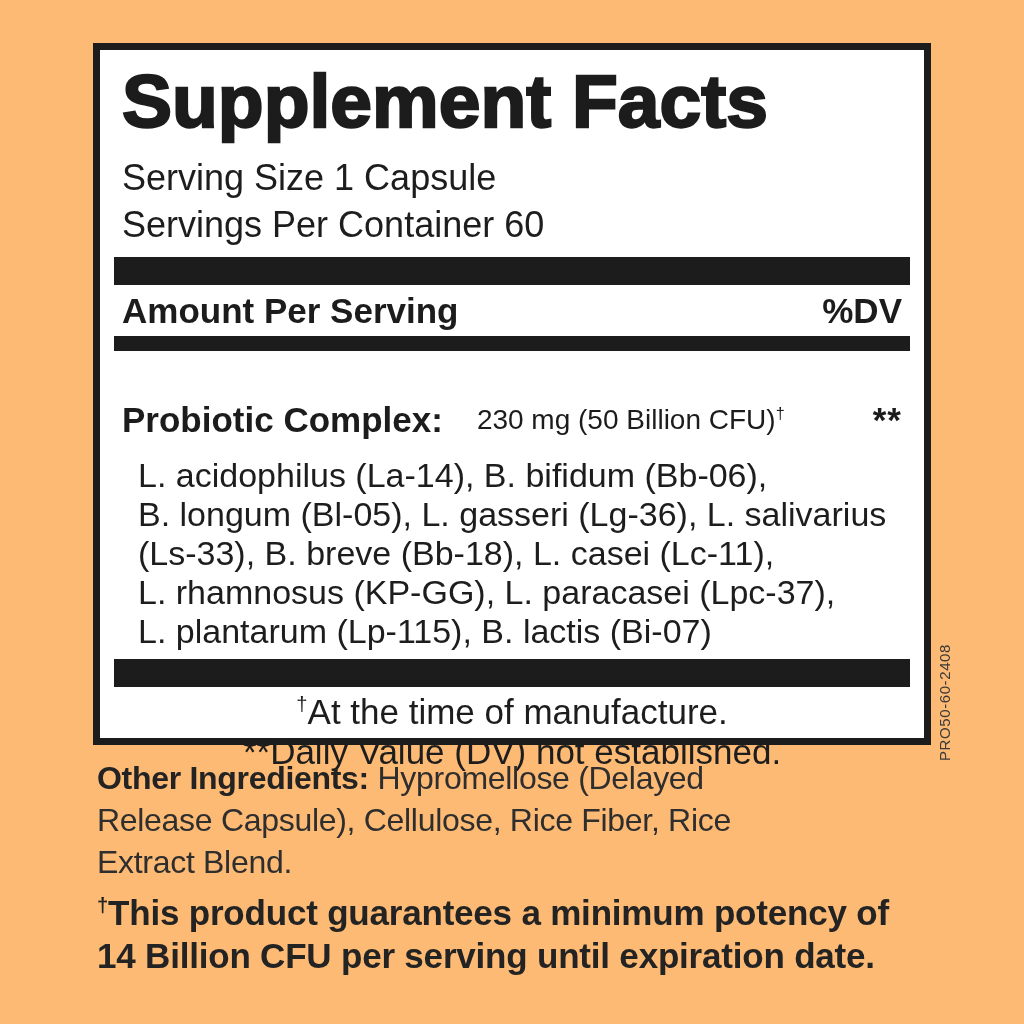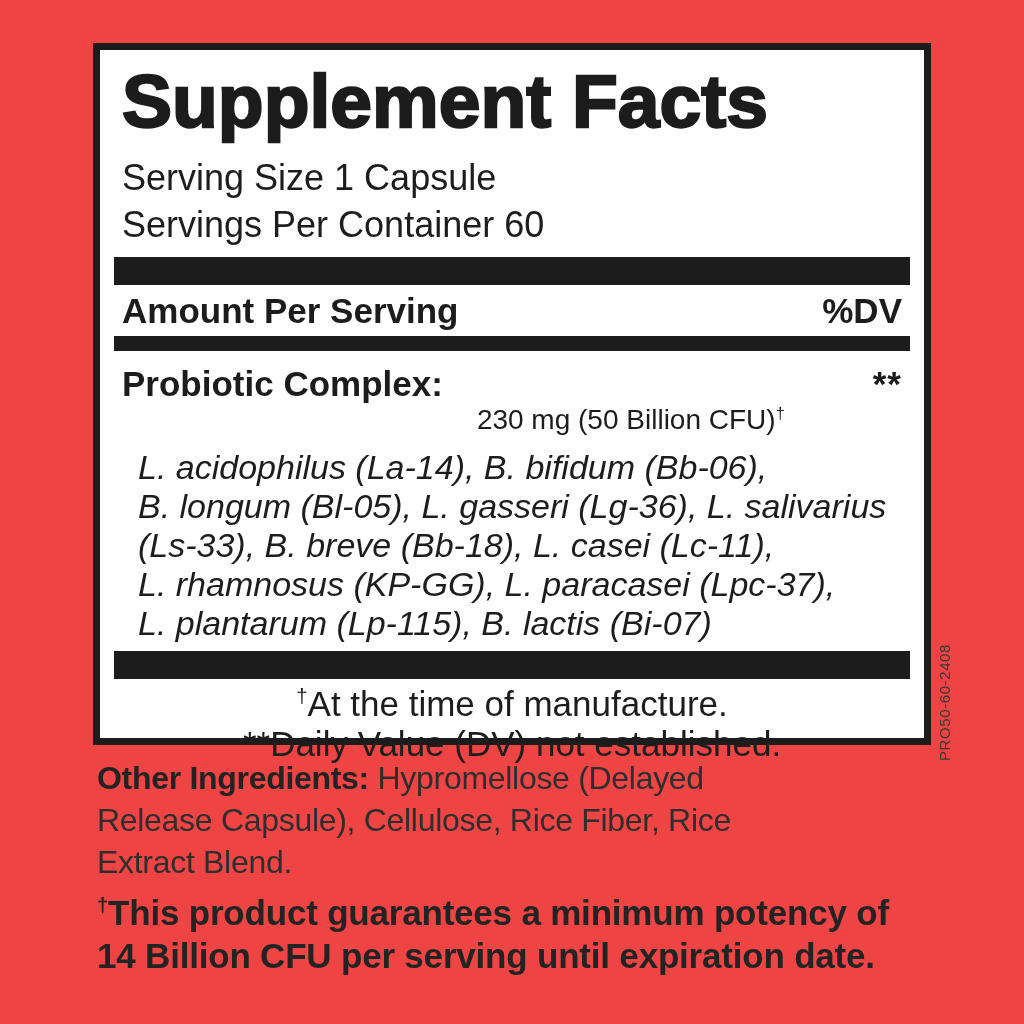--- a/index.html
+++ b/index.html
@@ -4,21 +4,21 @@
 <style>
   html, body {
     margin: 0;
     padding: 0;
     background: #ffffff;
   }
   .page {
     position: relative;
     width: 1024px;
     height: 1024px;
-    background: #ef4444;
+    background: #fdba74;
     font-family: "Liberation Sans", "DejaVu Sans", sans-serif;
     color: #1c1c1c;
     overflow: hidden;
   }
   .facts-box {
     position: absolute;
     left: 93px;
     top: 43px;
     width: 838px;
     height: 702px;
@@ -55,35 +55,34 @@
     display: flex;
     justify-content: space-between;
     align-items: flex-end;
     font-weight: bold;
     font-size: 35px;
     line-height: 41px;
     padding: 5px 0;
   }
   .ingredient-row {
     display: flex;
-    align-items: flex-start;
+    align-items: flex-end;
     font-size: 35px;
     line-height: 41px;
     margin-top: 12px;
   }
   .ing-name { font-weight: bold; }
   .ing-amount { margin-left: 34px; font-size: 28px; margin-top: 36px; }
   .ing-dv { margin-left: auto; font-weight: bold; letter-spacing: 1px; }
   sup {
     font-size: 58%;
     line-height: 0;
   }
   .strains {
-    margin: 8px 0 0 16px;
-    font-style: italic;
+    margin: 16px 0 0 16px;
     font-size: 34px;
     line-height: 39px;
     color: #1d1d1d;
   }
   .footnotes { margin-top: 5px; text-align: center; }
   .footnote {
     font-size: 35px;
     line-height: 40px;
     color: #1d1d1d;
   }

